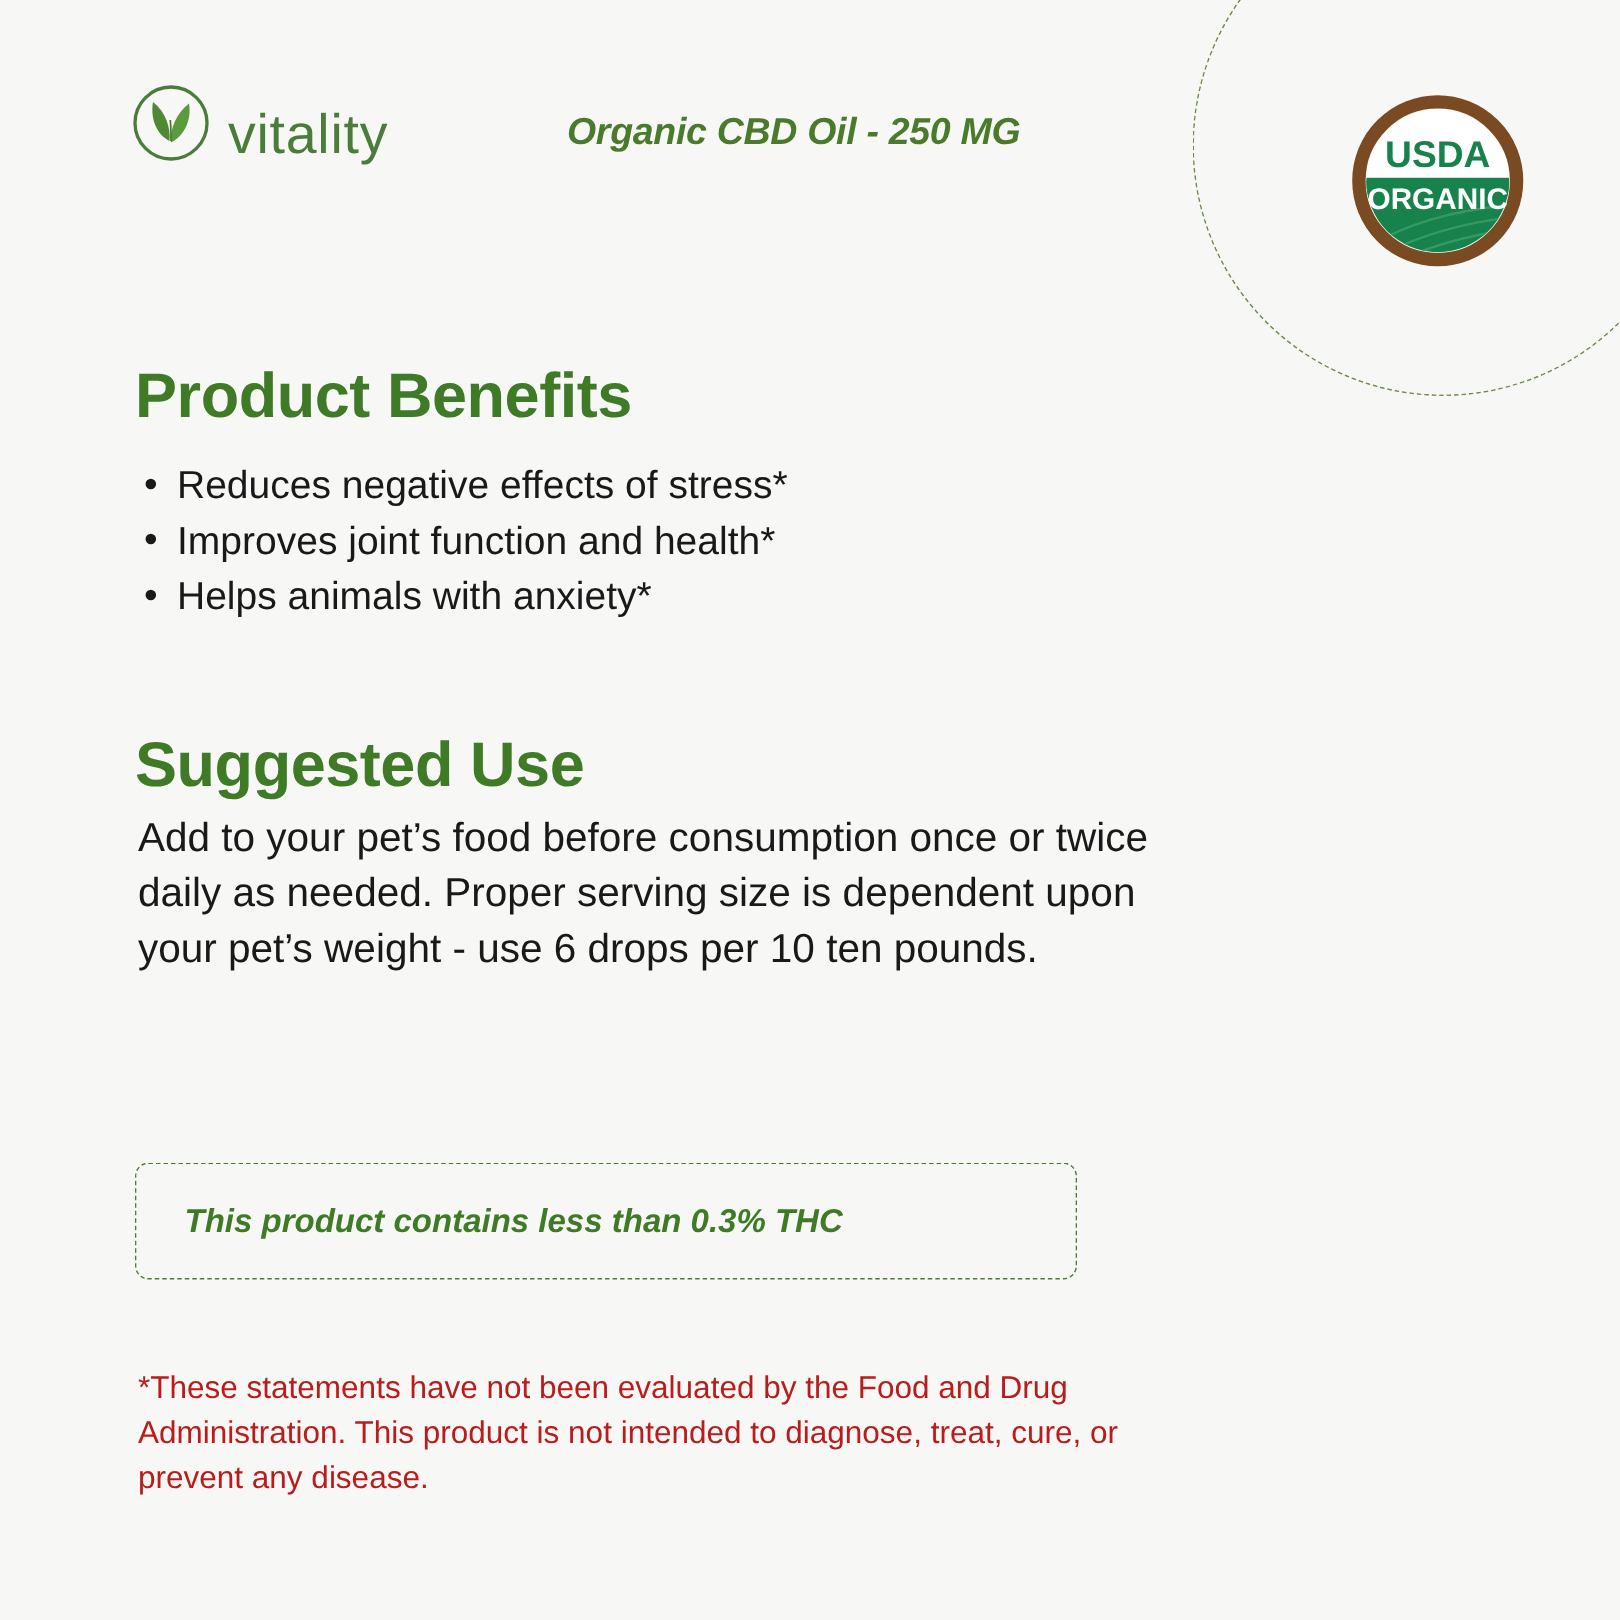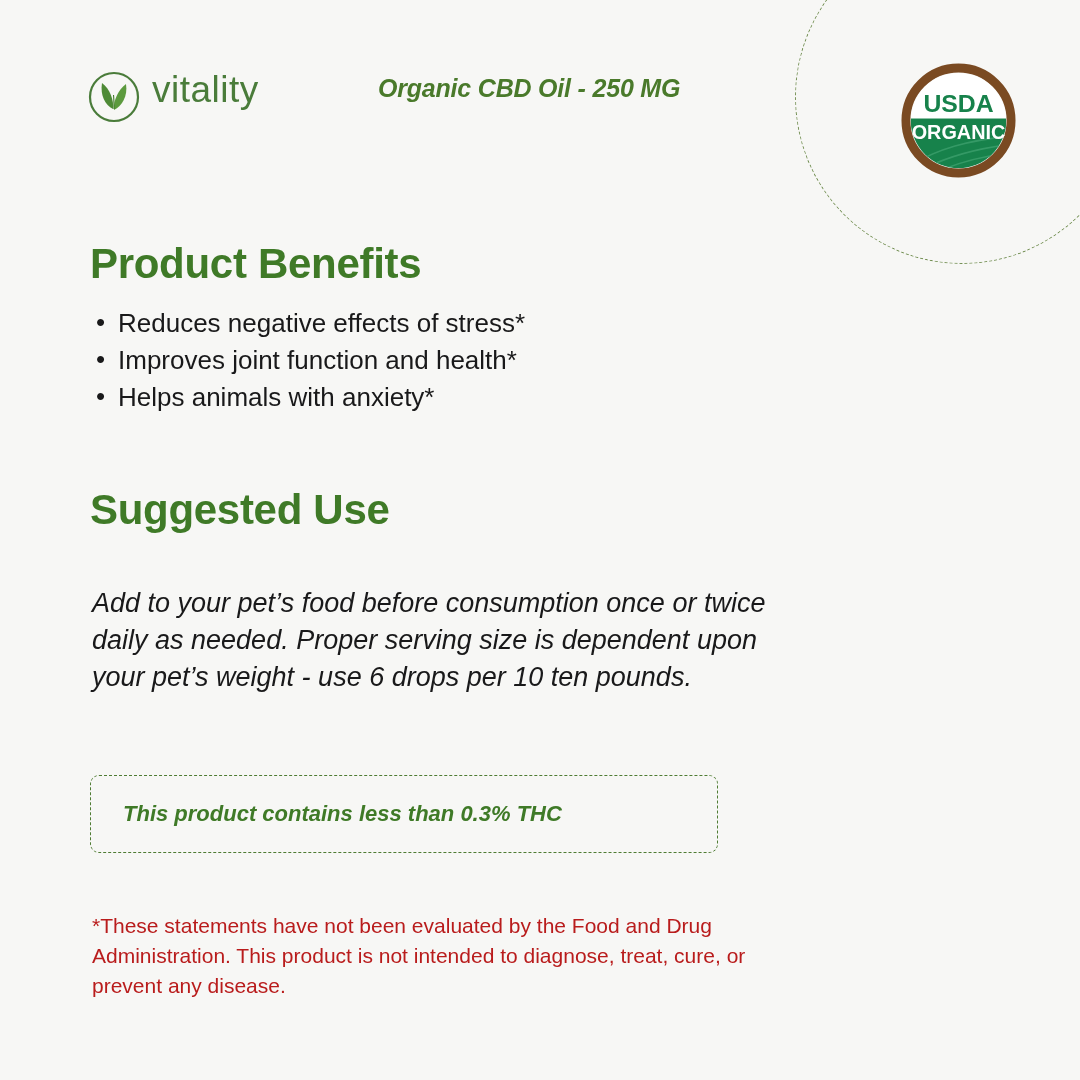--- a/index.html
+++ b/index.html
@@ -40,23 +40,23 @@
     position: absolute;
     left: 0;
     top: 0;
     width: 1080px;
     height: 200px;
   }
 
   .logo-block {
     position: absolute;
     left: 88px;
-    top: 71px;
+    top: 56px;
     display: flex;
-    align-items: flex-start;
+    align-items: flex-end;
     gap: 12px;
   }
   .logo-mark {
     width: 52px;
     height: 52px;
     display: block;
   }
   .logo-word {
     font-size: 37px;
     color: #4a7c3a;
@@ -130,26 +130,25 @@
     position: absolute;
     left: 4px;
     top: -1px;
     font-size: 26px;
     color: #19191a;
   }
 
   .use-text {
     position: absolute;
     left: 92px;
-    top: 585px;
+    top: 540px;
     width: 690px;
     font-size: 27px;
     color: #19191a;
     line-height: 37px;
-    font-style: italic;
   }
 
   
   .thc-box {
     position: absolute;
     left: 90px;
     top: 775px;
     width: 628px;
     height: 78px;
     border: 1.7px dashed #4f7c33;

